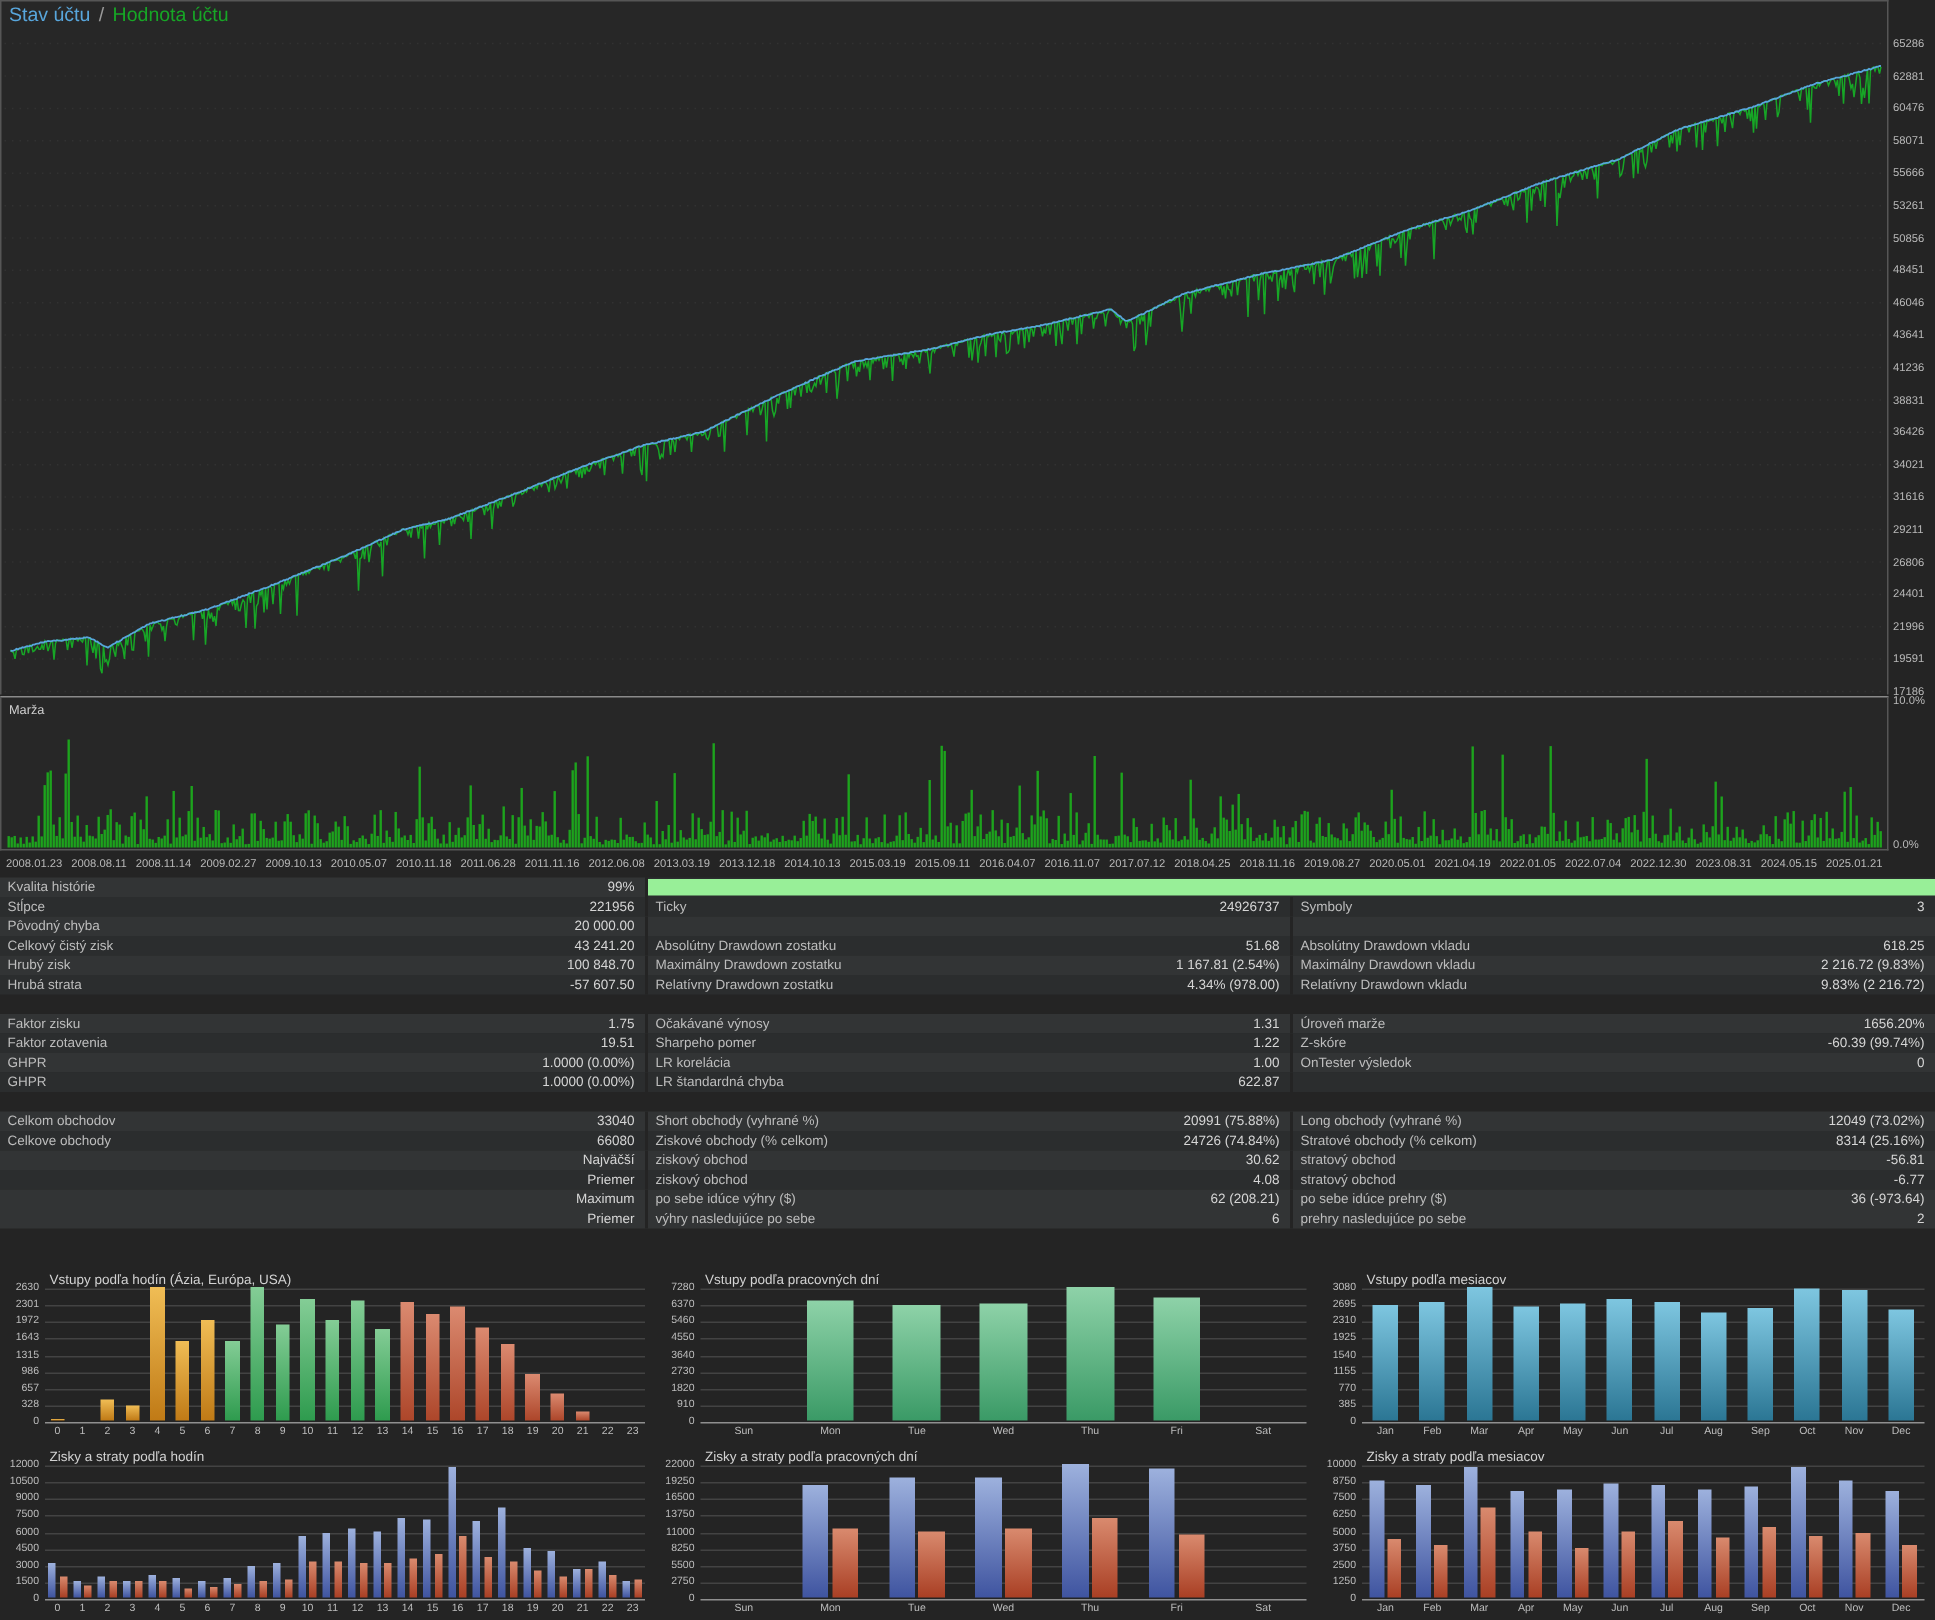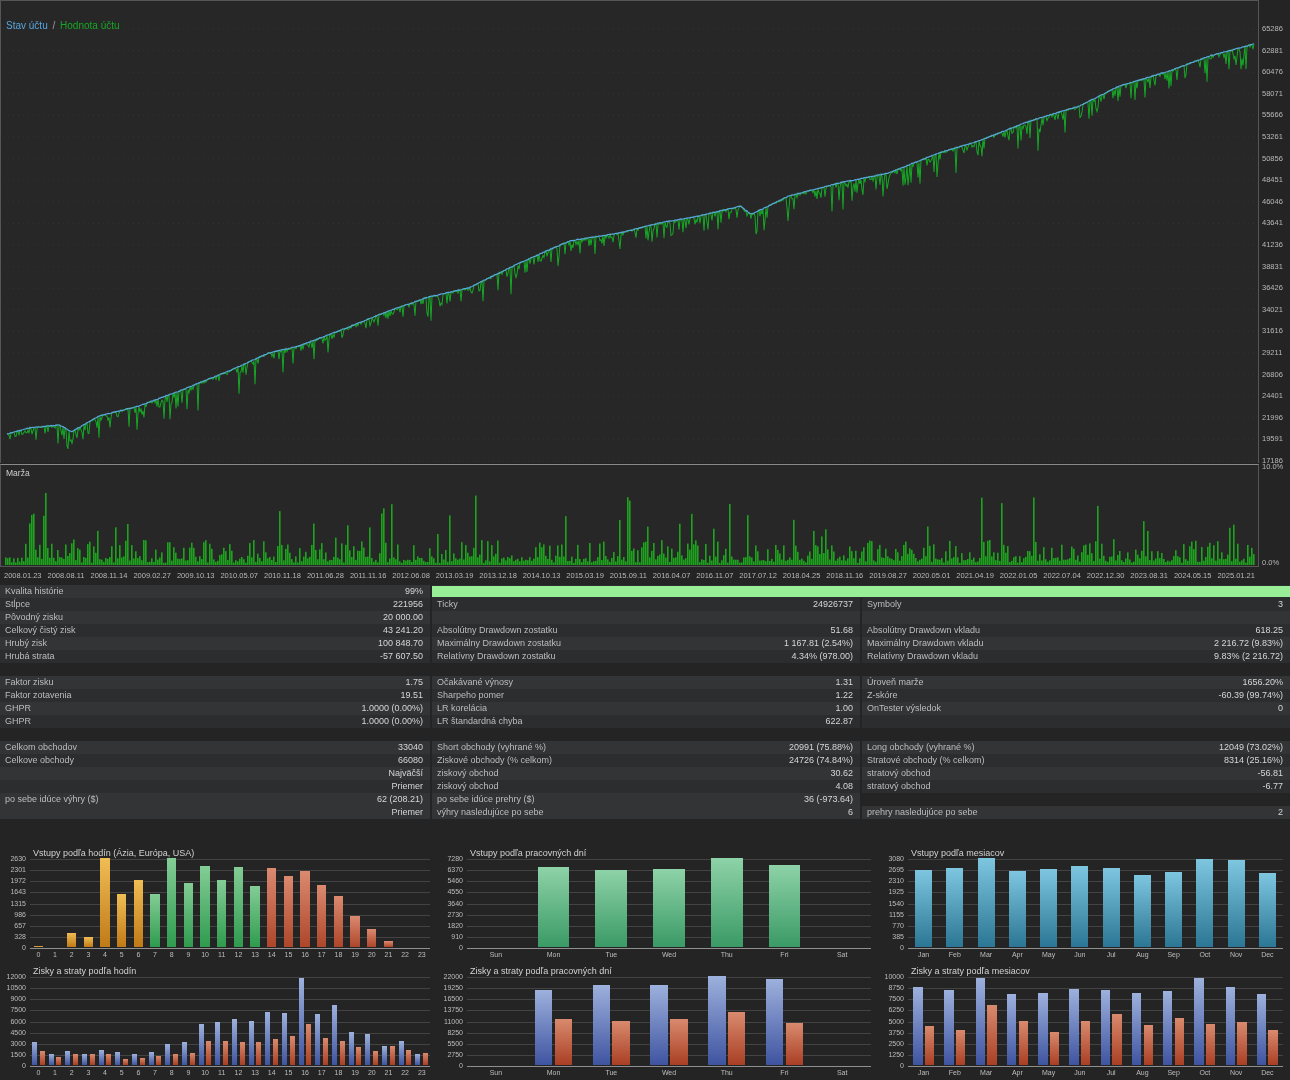--- a/index.html
+++ b/index.html
@@ -4,21 +4,21 @@
 <style>
   *{margin:0;padding:0;box-sizing:border-box;}
   html,body{width:1290px;height:1080px;background:#242424;overflow:hidden;
     font-family:"Liberation Sans",sans-serif;}
   .screen{position:relative;width:1290px;height:1080px;background:#242424;}
 
   
   .equity-panel{position:absolute;left:0;top:0;width:1259px;height:463px;background:#272727;
     border:1px solid #565656;border-bottom:none;}
   #equity-svg{position:absolute;left:0;top:0;width:100%;height:100%;}
-  .legend{position:absolute;left:5px;top:19px;font-size:10px;z-index:4;color:#9a9a9a;}
+  .legend{position:absolute;left:5px;top:1px;font-size:13px;z-index:4;color:#9a9a9a;}
   .legend .leg-sep{color:#9a9a9a;padding:0 2px;}
   .watermark{position:absolute;right:28px;top:408px;font-size:31px;letter-spacing:5px;
     color:#cbbf9f;z-index:3;font-weight:400;}
   .margin-panel{position:absolute;left:0;top:464px;width:1259px;height:103px;background:#272727;
     border:1px solid #565656;border-top:1px solid #8a8a8a;}
   .margin-label{position:absolute;left:5px;top:3px;font-size:8.5px;color:#cfcfcf;z-index:3;text-align:right;}
   #margin-svg{position:absolute;left:0;bottom:0;width:100%;height:101px;}
   .right-axis{position:absolute;left:1260px;top:0;width:16px;height:585px;}
   .ylab{position:absolute;left:2px;font-size:7.5px;color:#b8b8b8;white-space:nowrap;}
   .date-axis{position:absolute;left:0;top:568px;width:1259px;height:17px;display:flex;
@@ -795,21 +795,21 @@
           <span class="slabel">Ticky</span>
           <span class="svalue">24926737</span>
         </div>
         <div class="scol">
           <span class="slabel">Symboly</span>
           <span class="svalue">3</span>
         </div>
       </div>
       <div class="stats-row light">
         <div class="scol">
-          <span class="slabel">Pôvodný zisku</span>
+          <span class="slabel">Pôvodný chyba</span>
           <span class="svalue">20 000.00</span>
         </div>
         <div class="scol">
           <span class="slabel"></span>
           <span class="svalue"></span>
         </div>
         <div class="scol">
           <span class="slabel"></span>
           <span class="svalue"></span>
         </div>
@@ -964,20 +964,24 @@
         <div class="scol">
           <span class="slabel">ziskový obchod</span>
           <span class="svalue">4.08</span>
         </div>
         <div class="scol">
           <span class="slabel">stratový obchod</span>
           <span class="svalue">-6.77</span>
         </div>
       </div>
       <div class="stats-row light">
+        <div class="scol">
+          <span class="slabel"></span>
+          <span class="svalue">Maximum</span>
+        </div>
         <div class="scol">
           <span class="slabel">po sebe idúce výhry ($)</span>
           <span class="svalue">62 (208.21)</span>
         </div>
         <div class="scol">
           <span class="slabel">po sebe idúce prehry ($)</span>
           <span class="svalue">36 (-973.64)</span>
         </div>
       </div>
       <div class="stats-row light">

